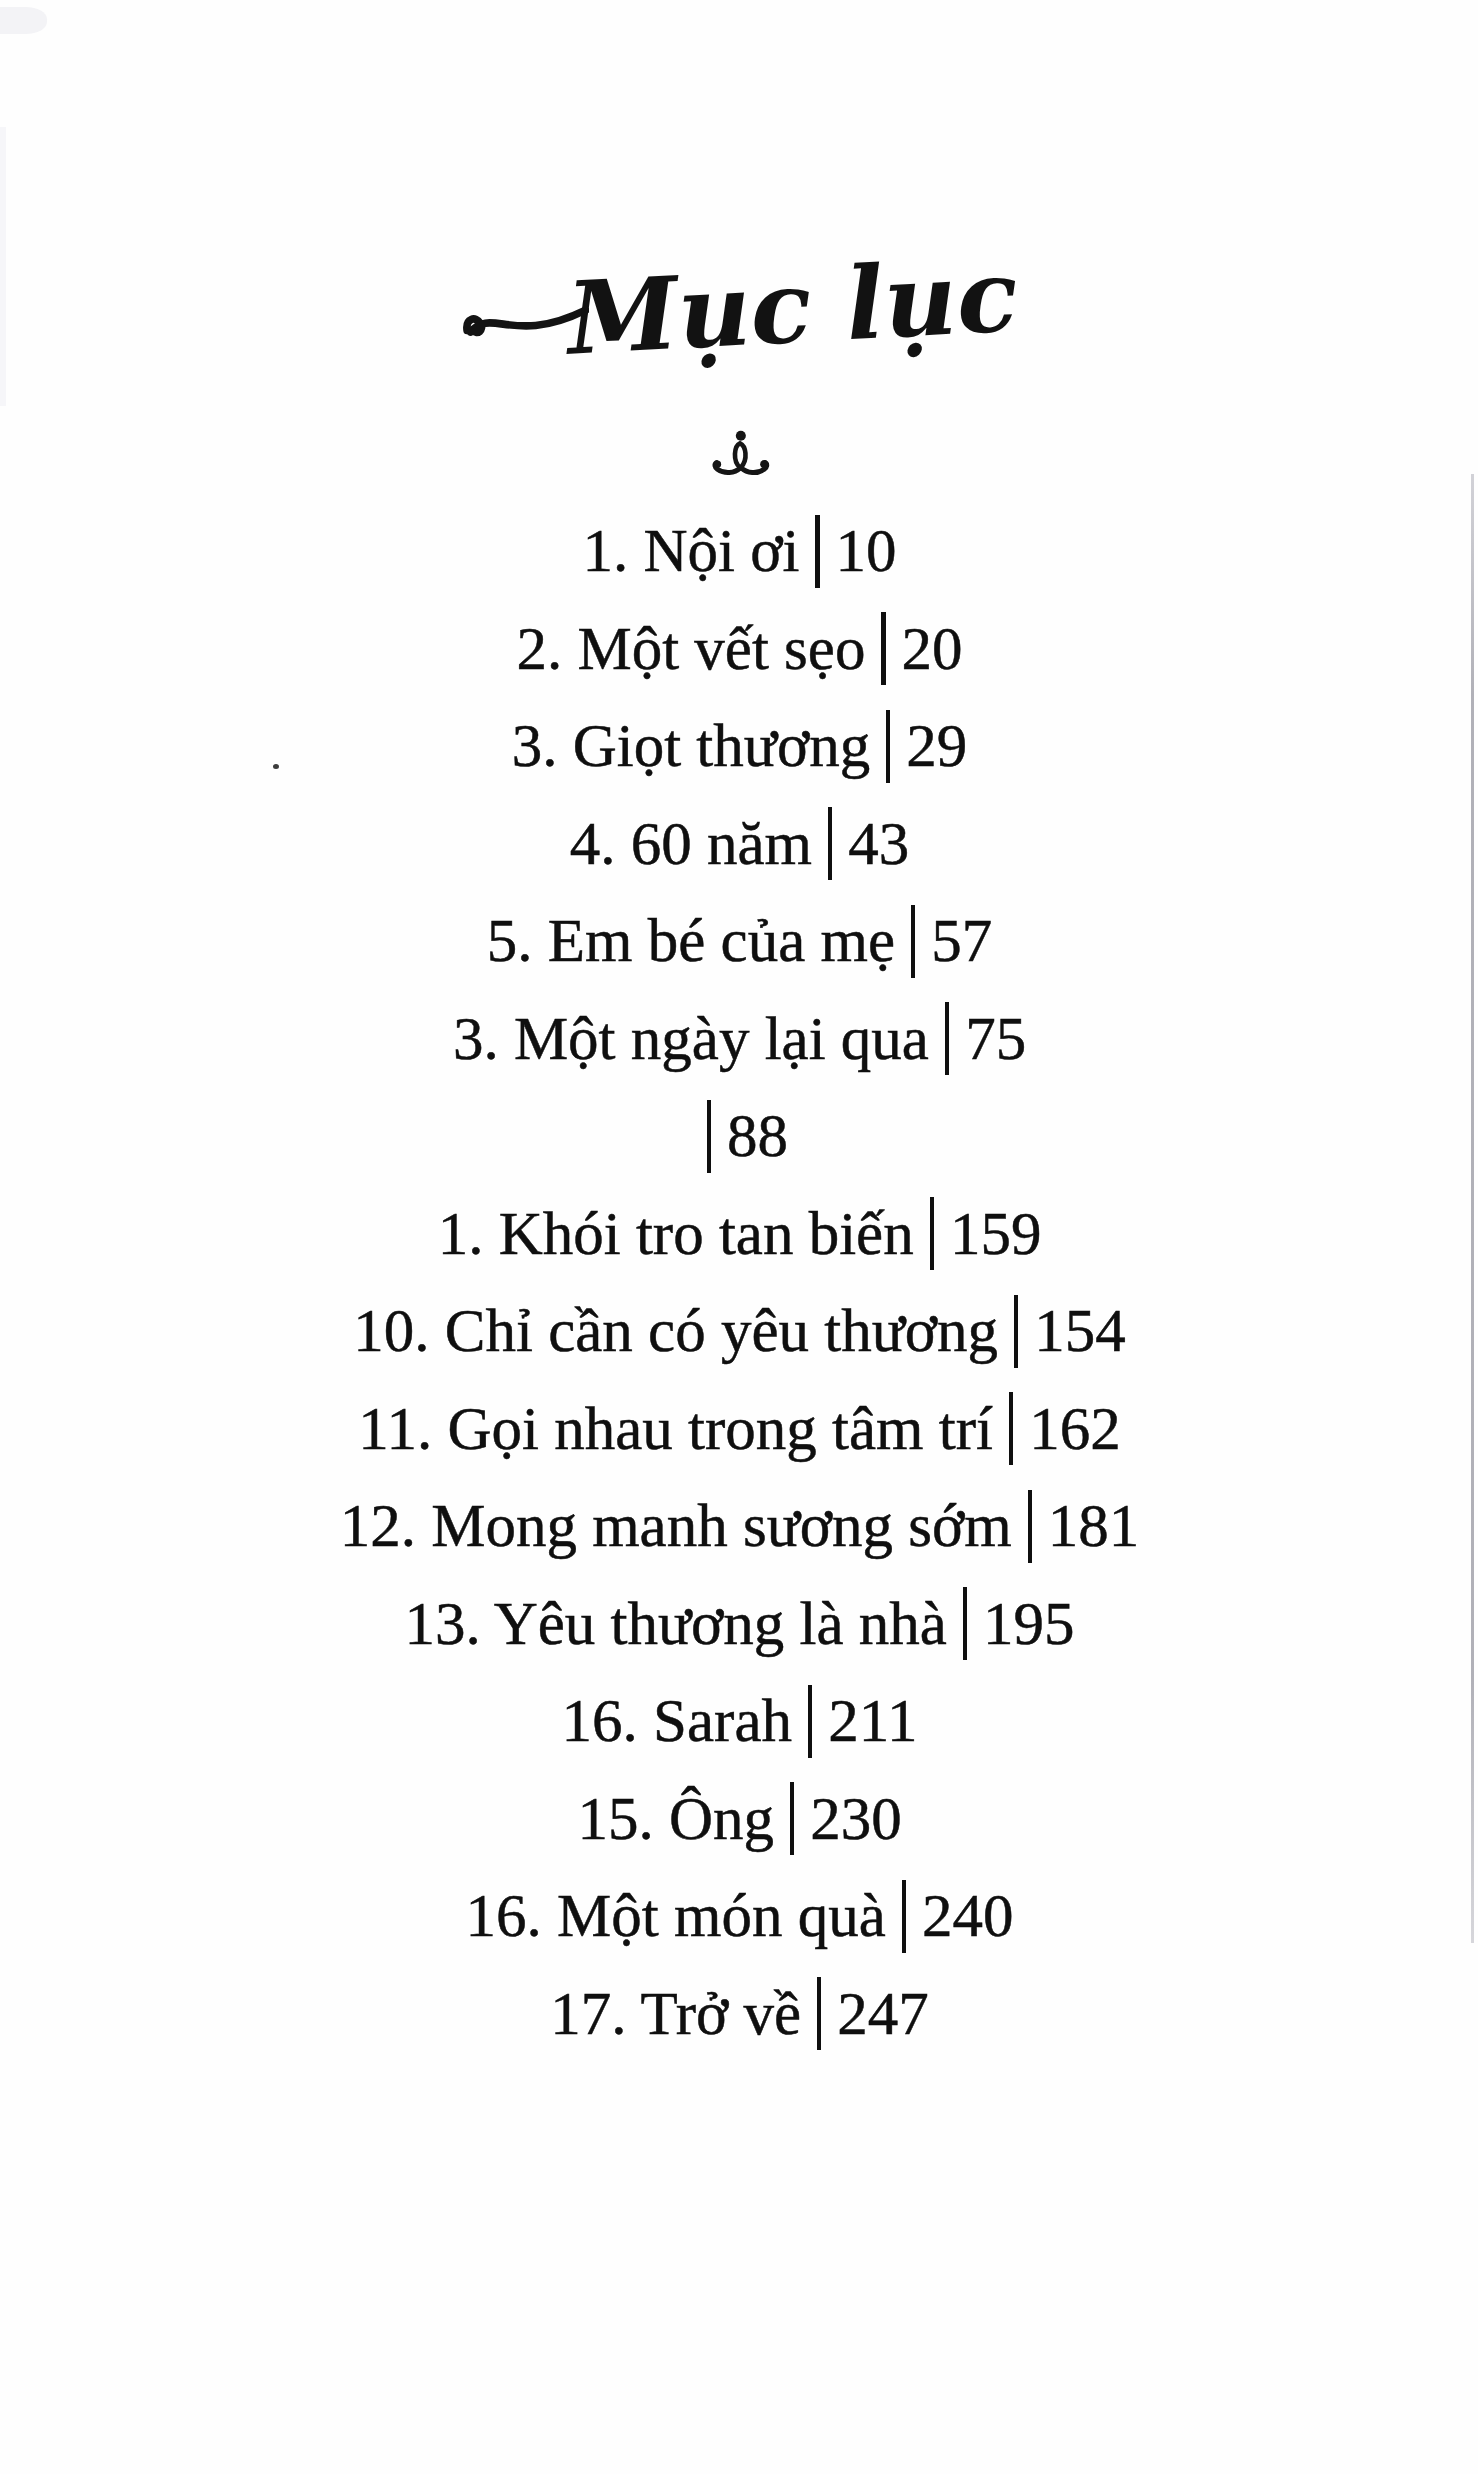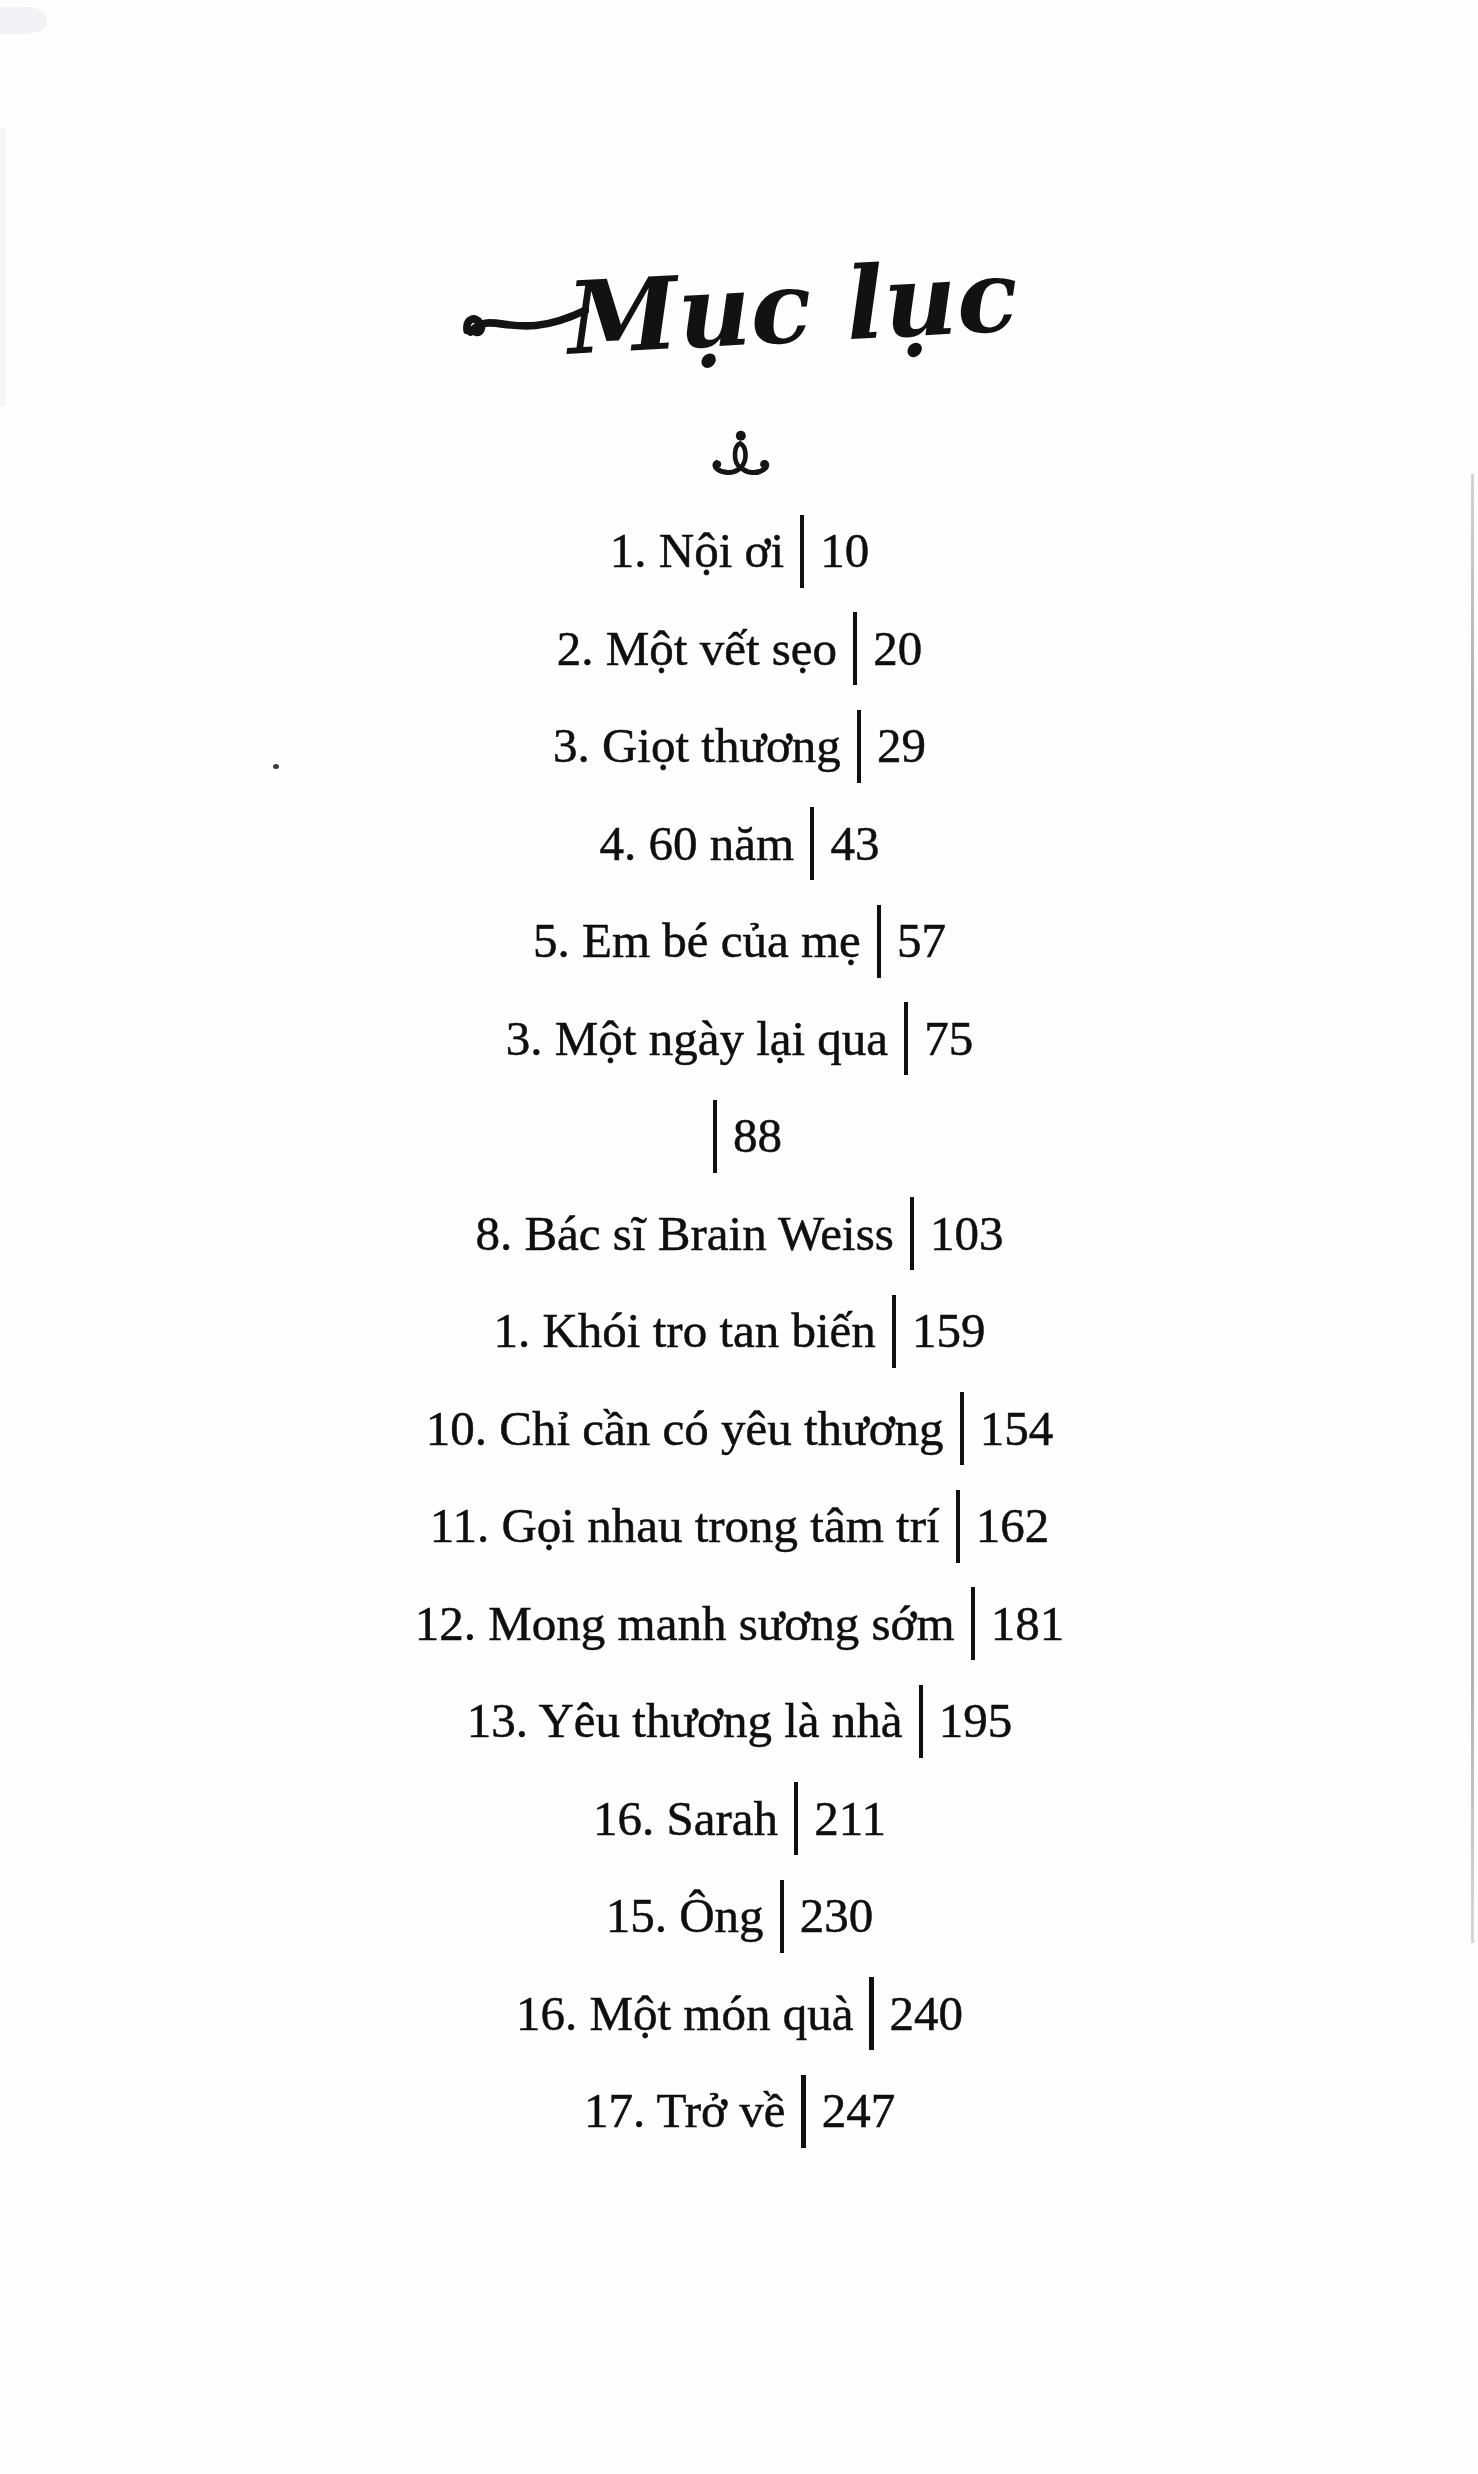--- a/index.html
+++ b/index.html
@@ -42,21 +42,21 @@
 
   
   .toc{
     position:absolute;top:517px;left:0;right:0;
     display:flex;flex-direction:column;align-items:center;
     gap:29.5px;
   }
   .toc-row{
     height:68px;
     display:flex;align-items:center;justify-content:center;
-    font-size:49px;line-height:68px;
+    font-size:61px;line-height:68px;
     color:#0f0f0f;
     -webkit-text-stroke:0.5px #0f0f0f;
     white-space:nowrap;
   }
   .toc-sep{
     width:4.2px;height:73px;flex:0 0 auto;
     background:#0f0f0f;
     margin:0 16px;
   }
 </style>
@@ -124,25 +124,20 @@
       <span>3. Một ngày lại qua</span>
       <span class="toc-sep"></span>
       <span>75</span>
     </div>
 
     <div class="toc-row">
       <span class="toc-sep"></span>
       <span>88</span>
     </div>
 
-    <div class="toc-row">
-      <span>8. Bác sĩ Brain Weiss</span>
-      <span class="toc-sep"></span>
-      <span>103</span>
-    </div>
 
     <div class="toc-row">
       <span>1. Khói tro tan biến</span>
       <span class="toc-sep"></span>
       <span>159</span>
     </div>
 
     <div class="toc-row">
       <span>10. Chỉ cần có yêu thương</span>
       <span class="toc-sep"></span>

